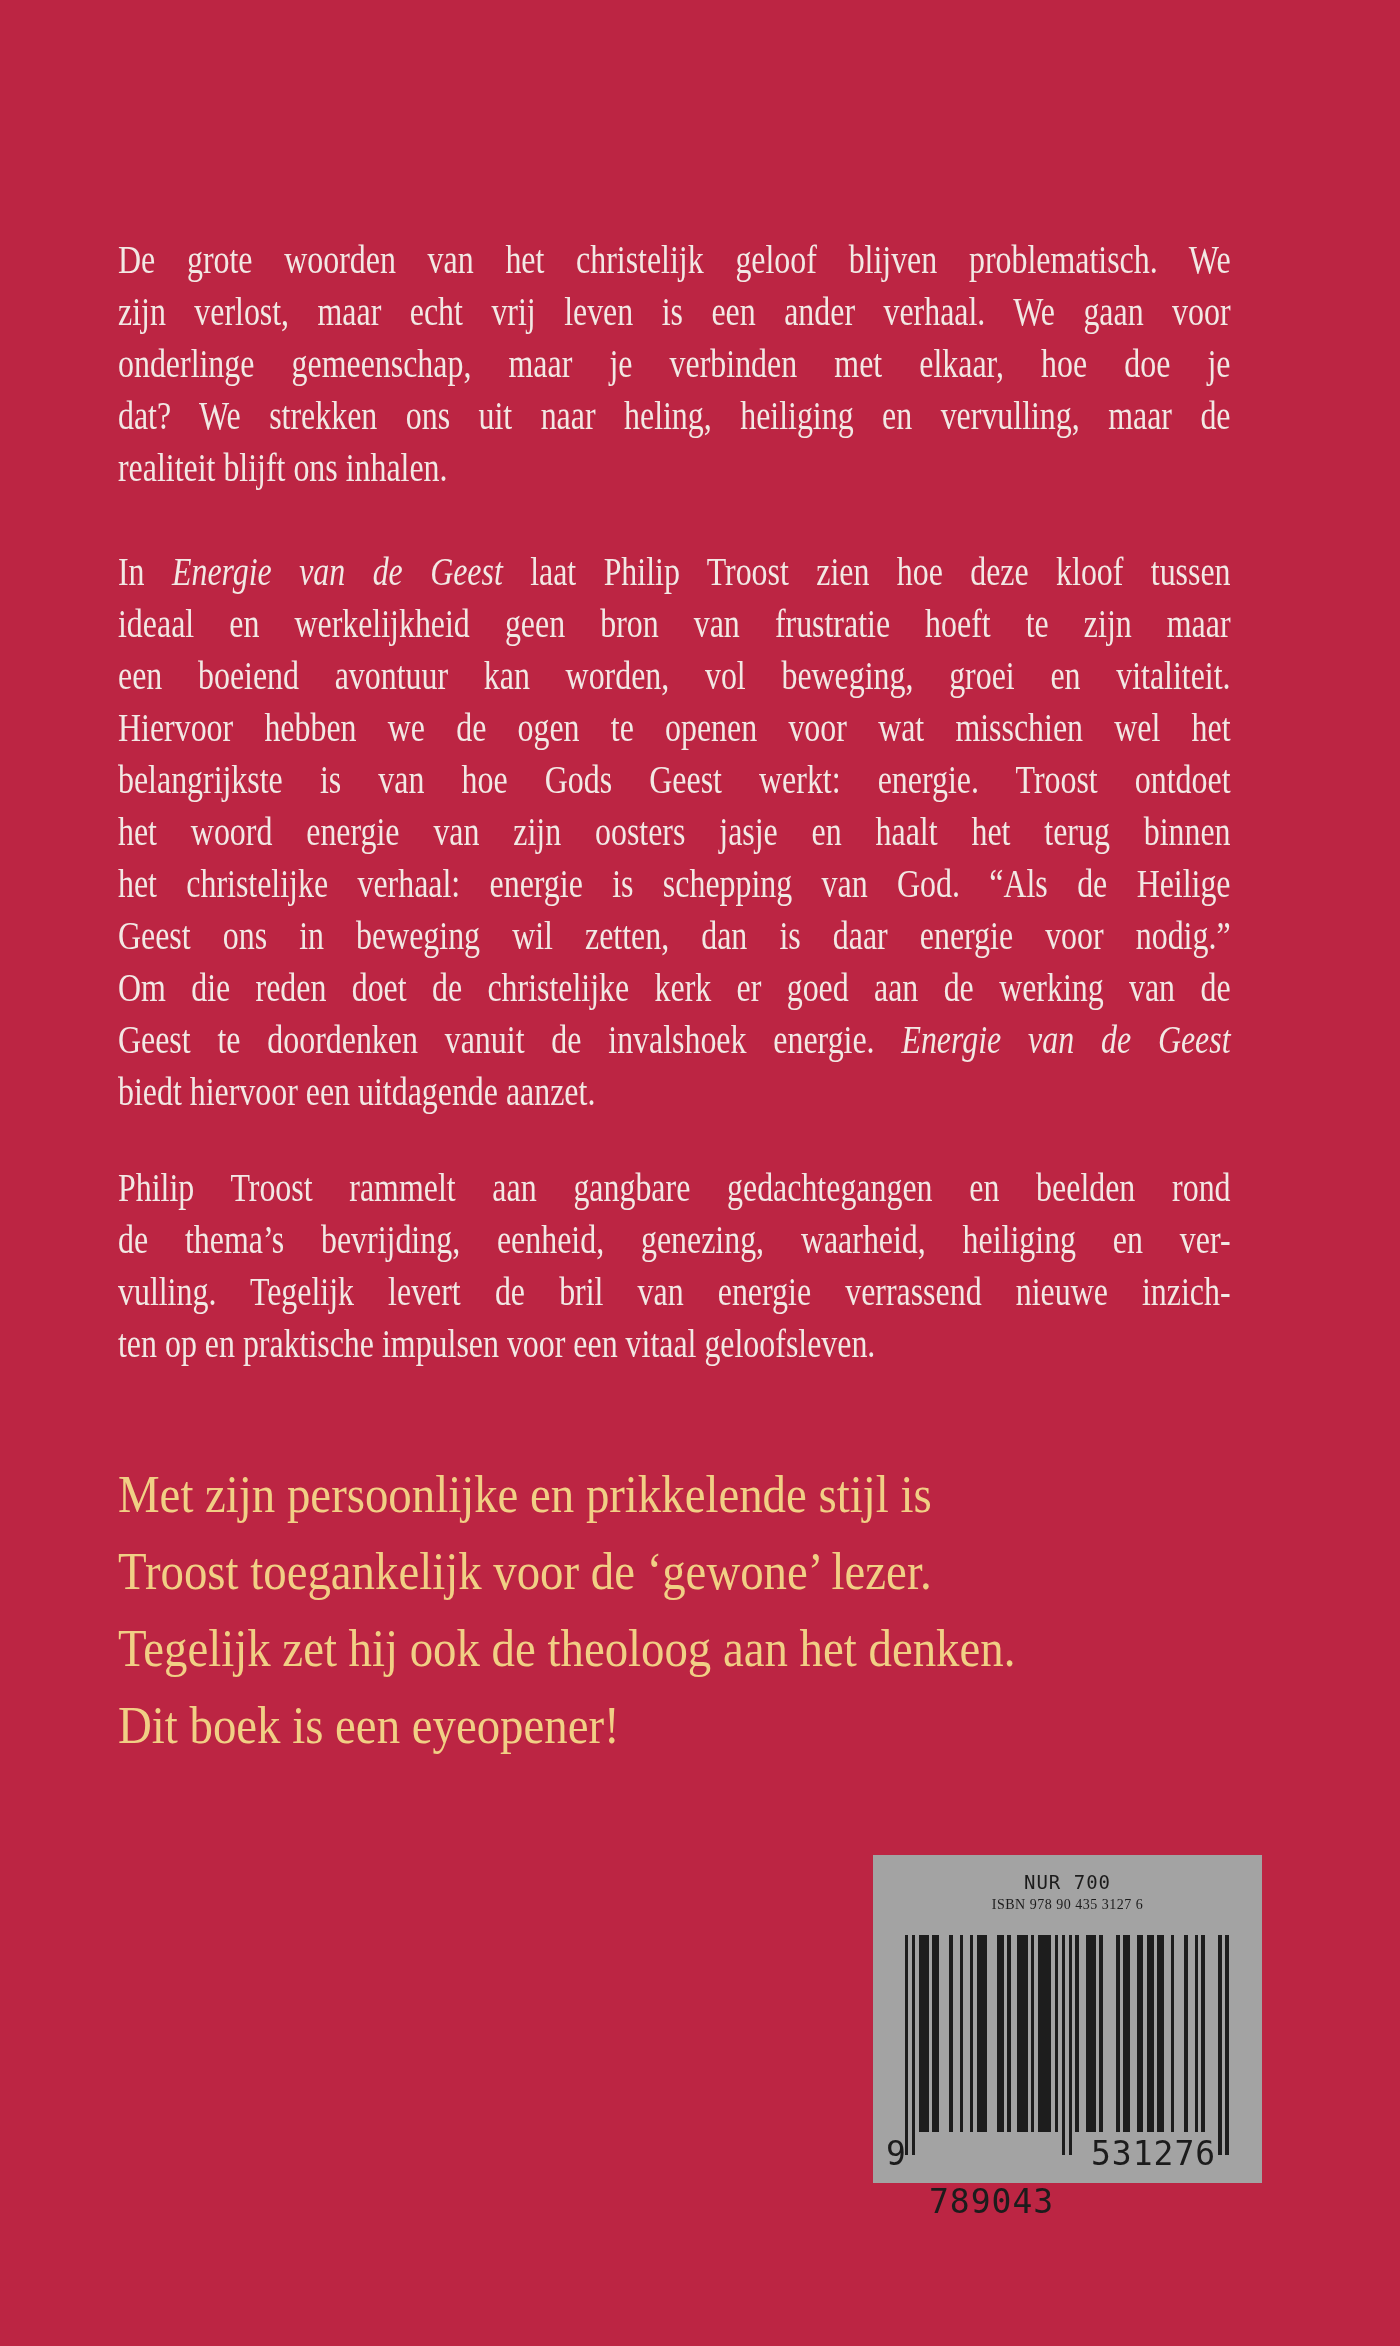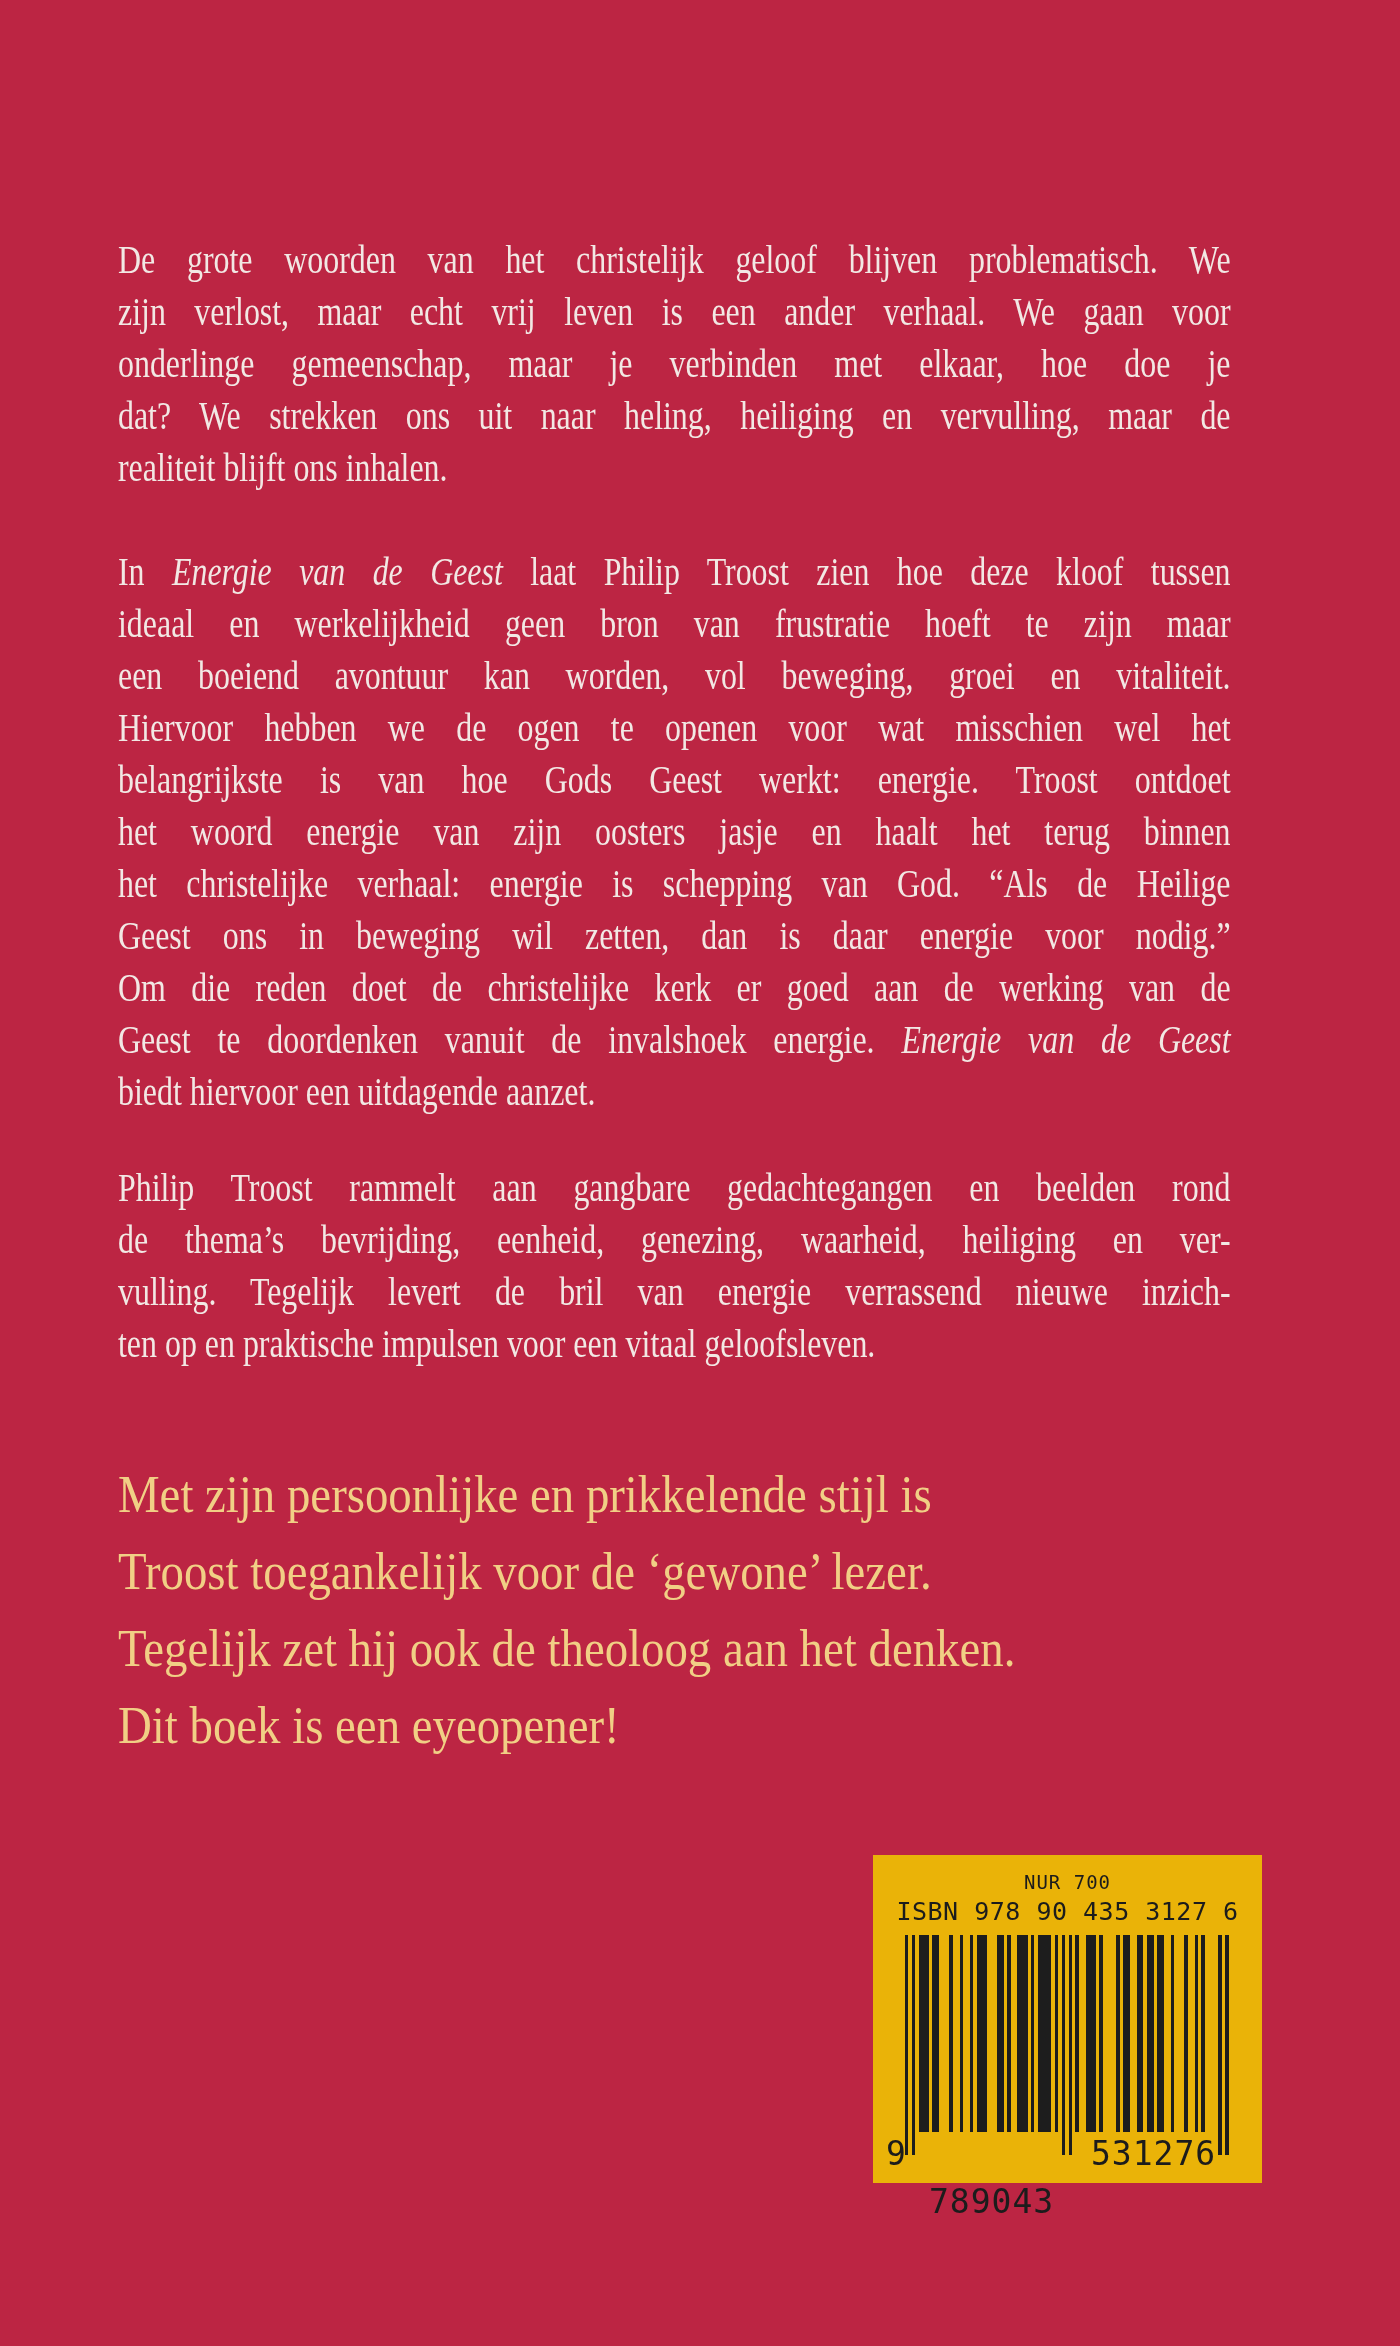--- a/index.html
+++ b/index.html
@@ -46,26 +46,26 @@
   }
   .quote .tline { height: 77px; text-align: left; text-align-last: left; }
 
   
   .barcode-box {
     position: absolute;
     left: 873px;
     top: 1855px;
     width: 389px;
     height: 328px;
-    background: #eab308;
+    background: #a3a3a3;
     color: #1c1c1c;
     font-family: "DejaVu Sans Mono", monospace;
   }
   .nur  { position: absolute; top: 16px; left: 0; right: 0; text-align: center; font-size: 19px; letter-spacing: 1px; }
-  .isbn { position: absolute; top: 42px; left: 0; right: 0; text-align: center; font-size: 25px; letter-spacing: 0.5px; }
+  .isbn { position: absolute; top: 42px; left: 0; right: 0; text-align: center; font-size: 14px; letter-spacing: 0.5px; font-family: Liberation Serif, serif; }
   .bars {
     position: absolute;
     left: 32px; top: 80px;
     width: 324px; height: 220px;
     display: flex;
     align-items: flex-start;
   }
   .mod { flex: 1 0 0; height: 197px; }
   .mod.on { background: #1d1d1d; }
   .mod.guard.on { height: 220px; }

